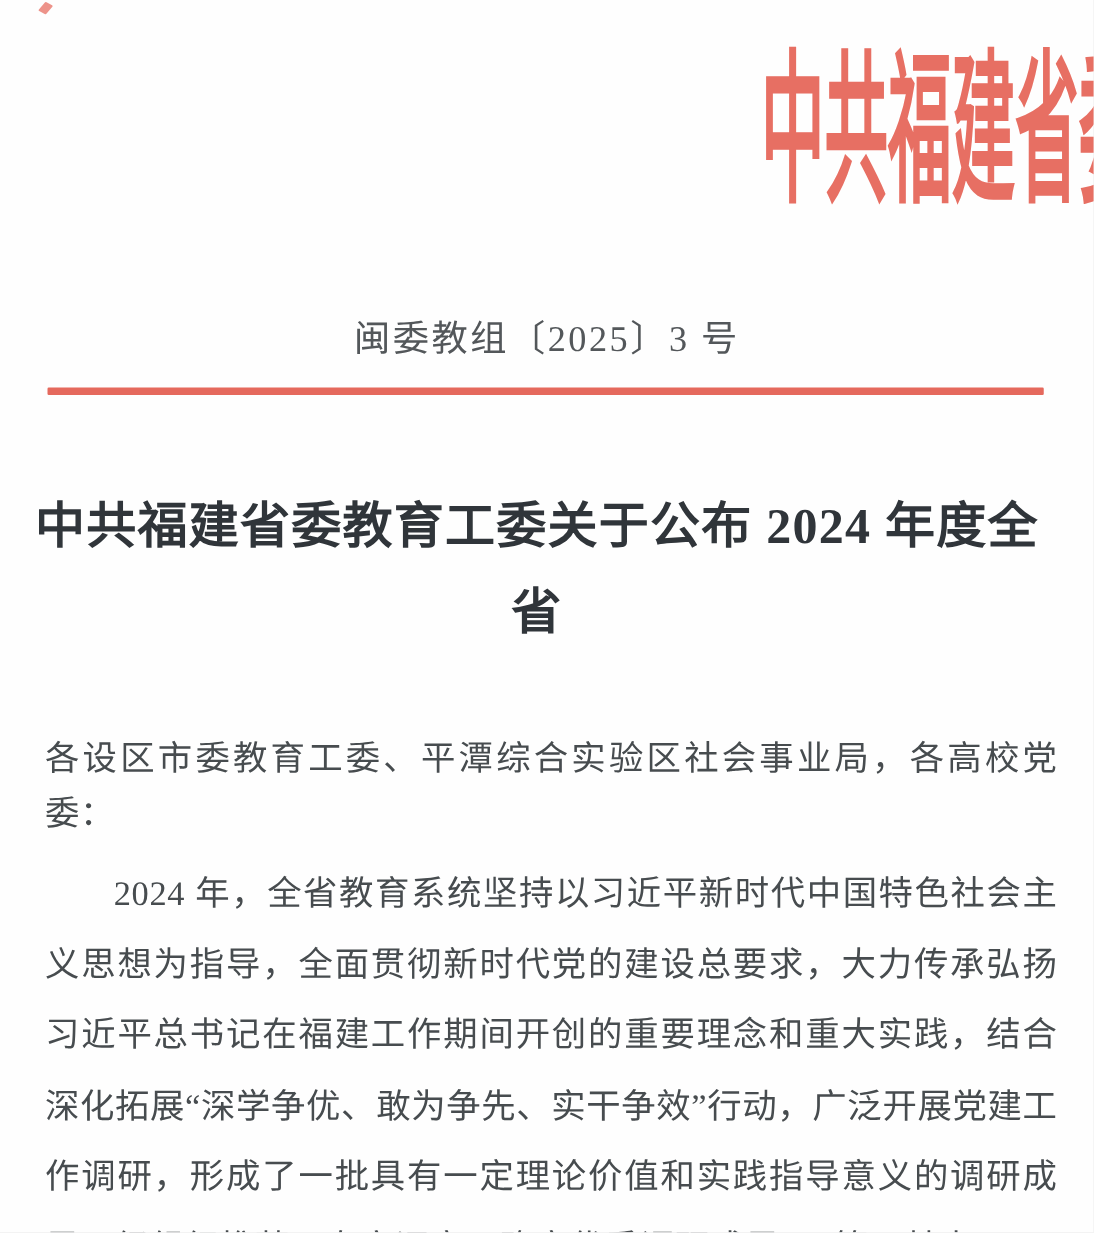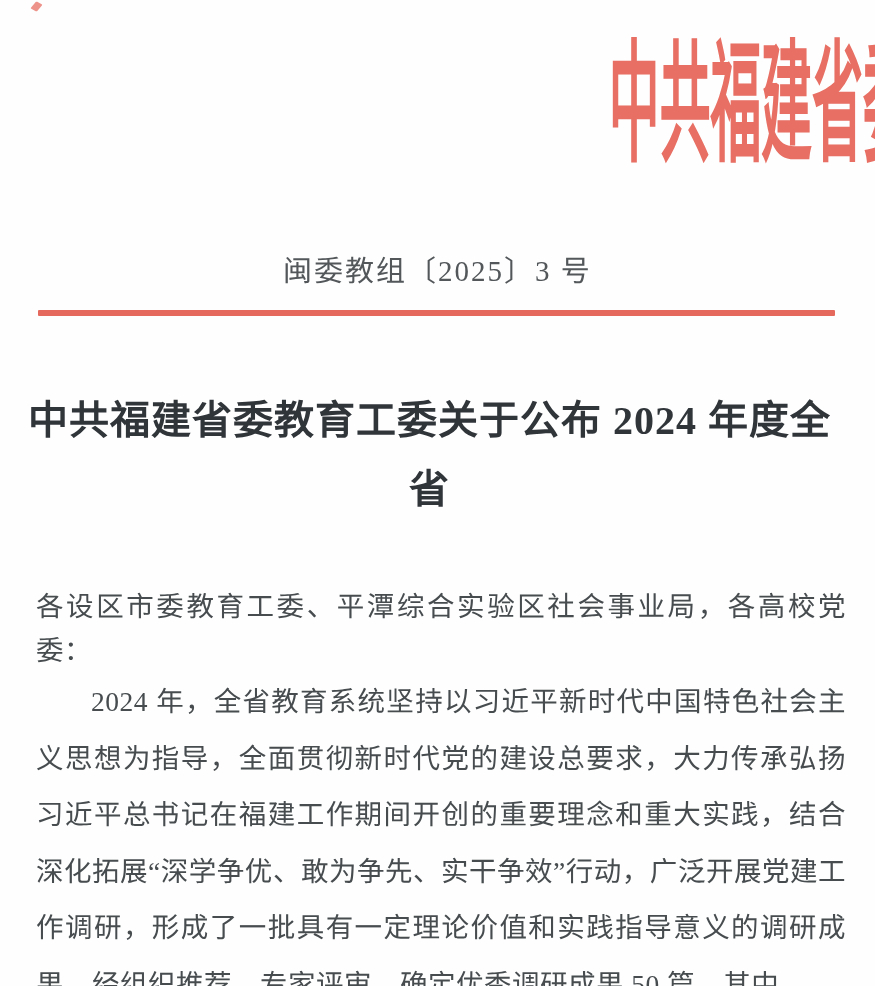--- a/index.html
+++ b/index.html
@@ -93,21 +93,21 @@
     right: 29px;
     top: 585px;
     bottom: 0;
     color: var(--body_ink);
     font-size: 27.5px;
     letter-spacing: 0.5px;
     overflow: hidden;
   }
   .salutation {
     line-height: 44px;
-    margin-bottom: 1px;
+    margin-bottom: 14px;
     text-align: justify;
   }
   .paragraph {
     text-indent: 2em;
     line-height: 56.5px;
     text-align: justify;
     text-align-last: left;
   }
 </style>
 </head>

